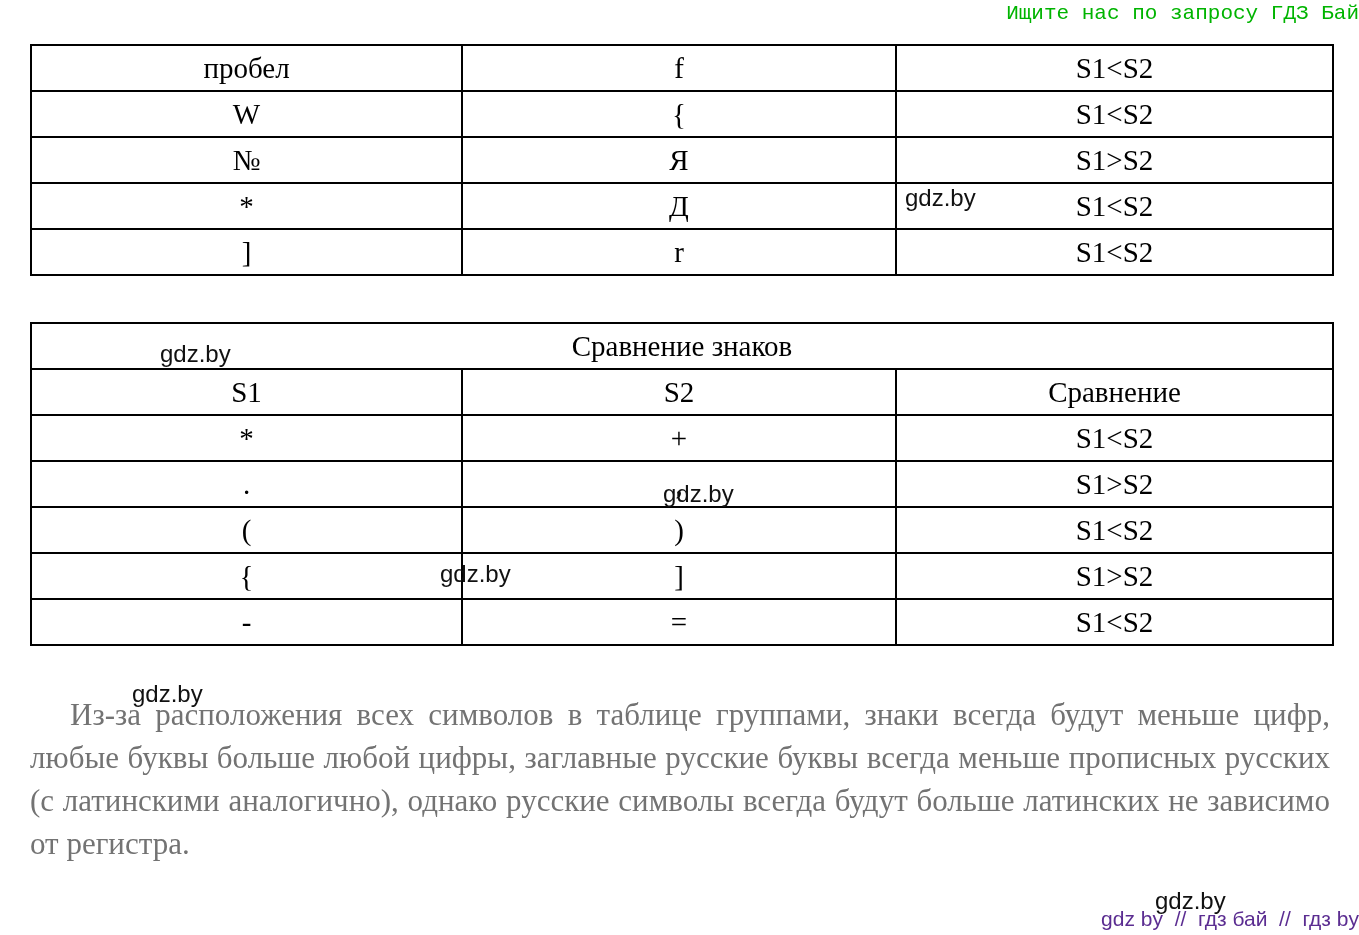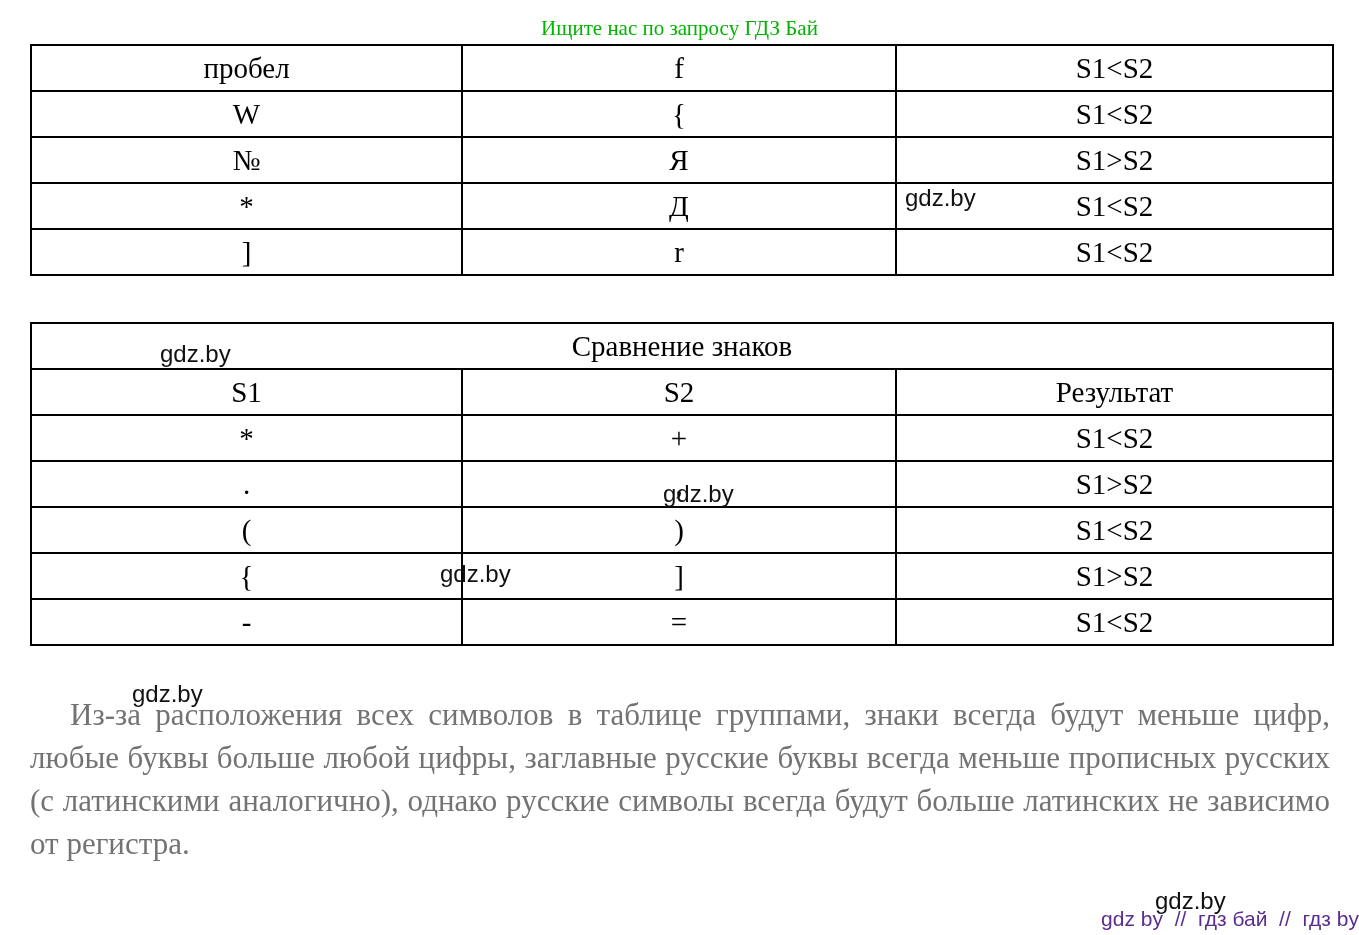--- a/index.html
+++ b/index.html
@@ -6,23 +6,23 @@
   html, body { background: #ffffff; }
   body {
     width: 1359px; height: 935px;
     font-family: "Liberation Serif", serif;
     position: relative; overflow: hidden;
   }
   .page {
     position: relative; width: 1359px; height: 935px; background: #ffffff;
   }
   .header-text {
-    position: absolute; top: 16px; left: 0; width: 100%;
-    text-align: center;
-    font-family: Liberation Serif, serif;
+    position: absolute; top: 2px; left: 0; width: 100%;
+    text-align: right;
+    font-family: Liberation Mono, monospace;
     font-size: 21px; color: #00b400; white-space: pre;
   }
   table {
     position: absolute; left: 30px;
     border-collapse: collapse; table-layout: fixed;
     width: 1302px;
   }
   .t1 { top: 44px; }
   .t2 { top: 322px; }
   td {
@@ -108,21 +108,21 @@
         <col class="c2">
         <col class="c3">
       </colgroup>
     <tbody>
       <tr>
         <td colspan="3" class="title-cell">Сравнение знаков</td>
       </tr>
       <tr>
         <td>S1</td>
         <td>S2</td>
-        <td>Результат</td>
+        <td>Сравнение</td>
       </tr>
       <tr>
         <td>*</td>
         <td>+</td>
         <td>S1&lt;S2</td>
       </tr>
       <tr>
         <td>.</td>
         <td>,</td>
         <td>S1&gt;S2</td>

